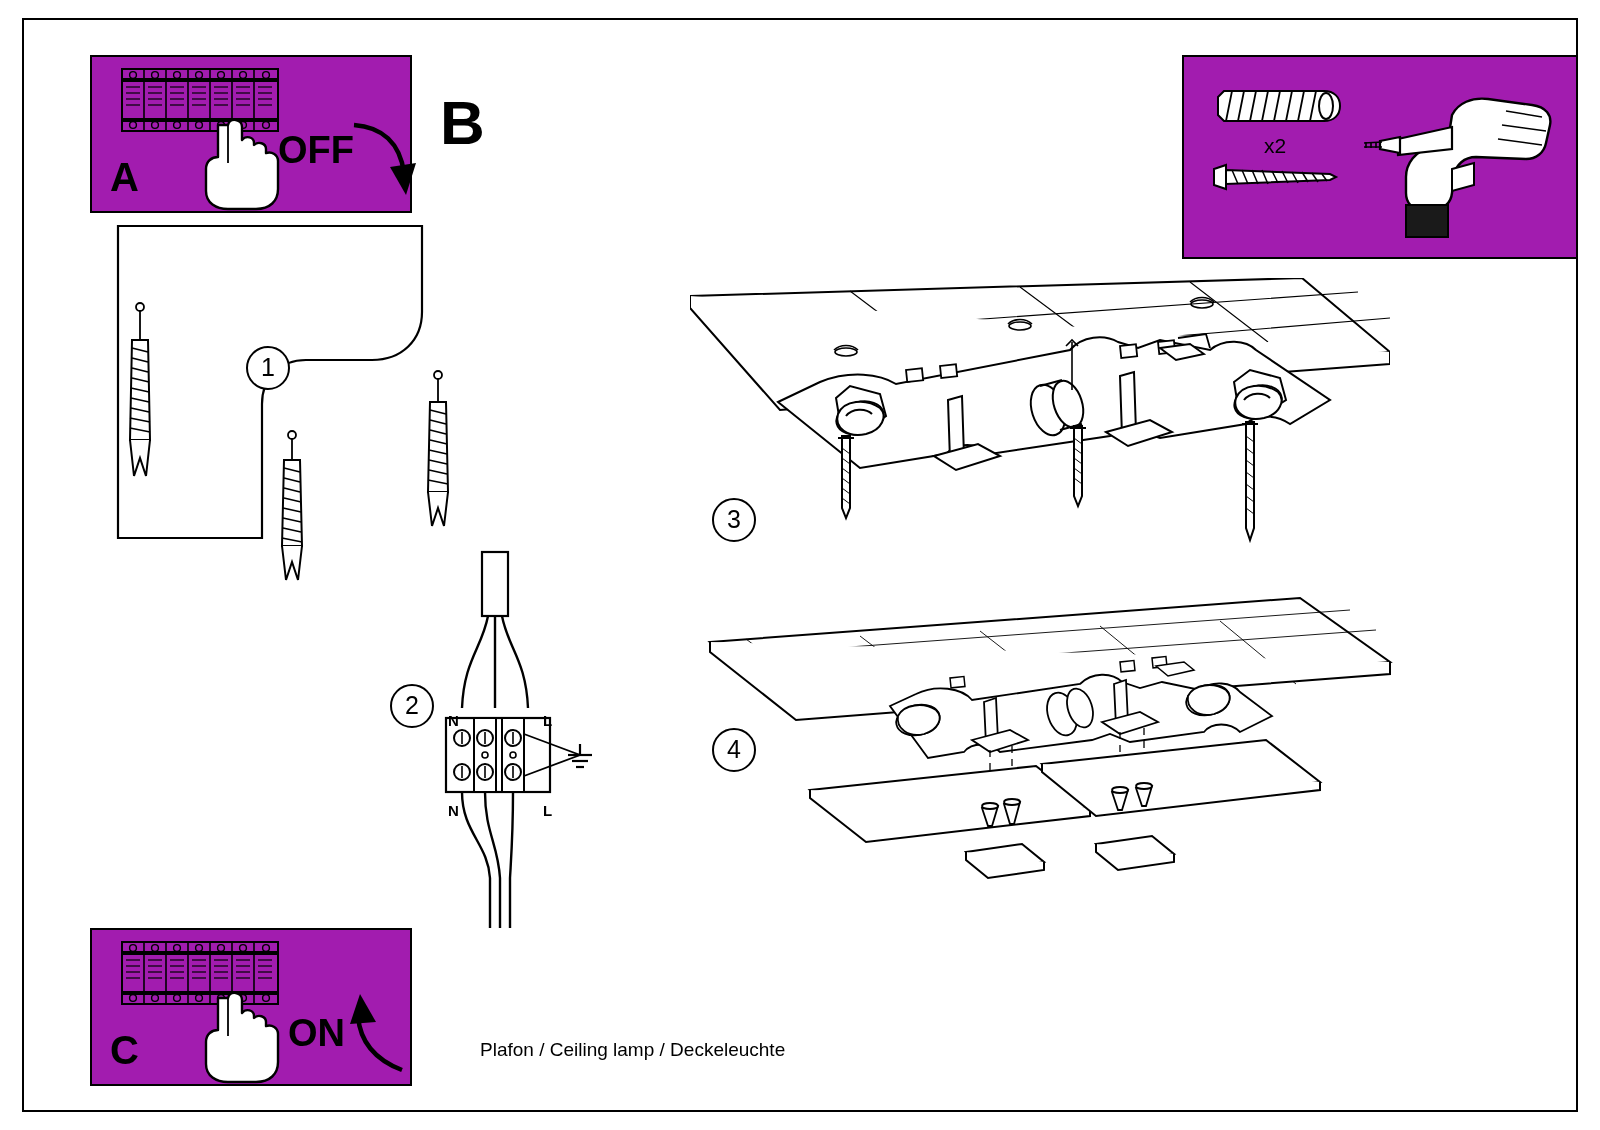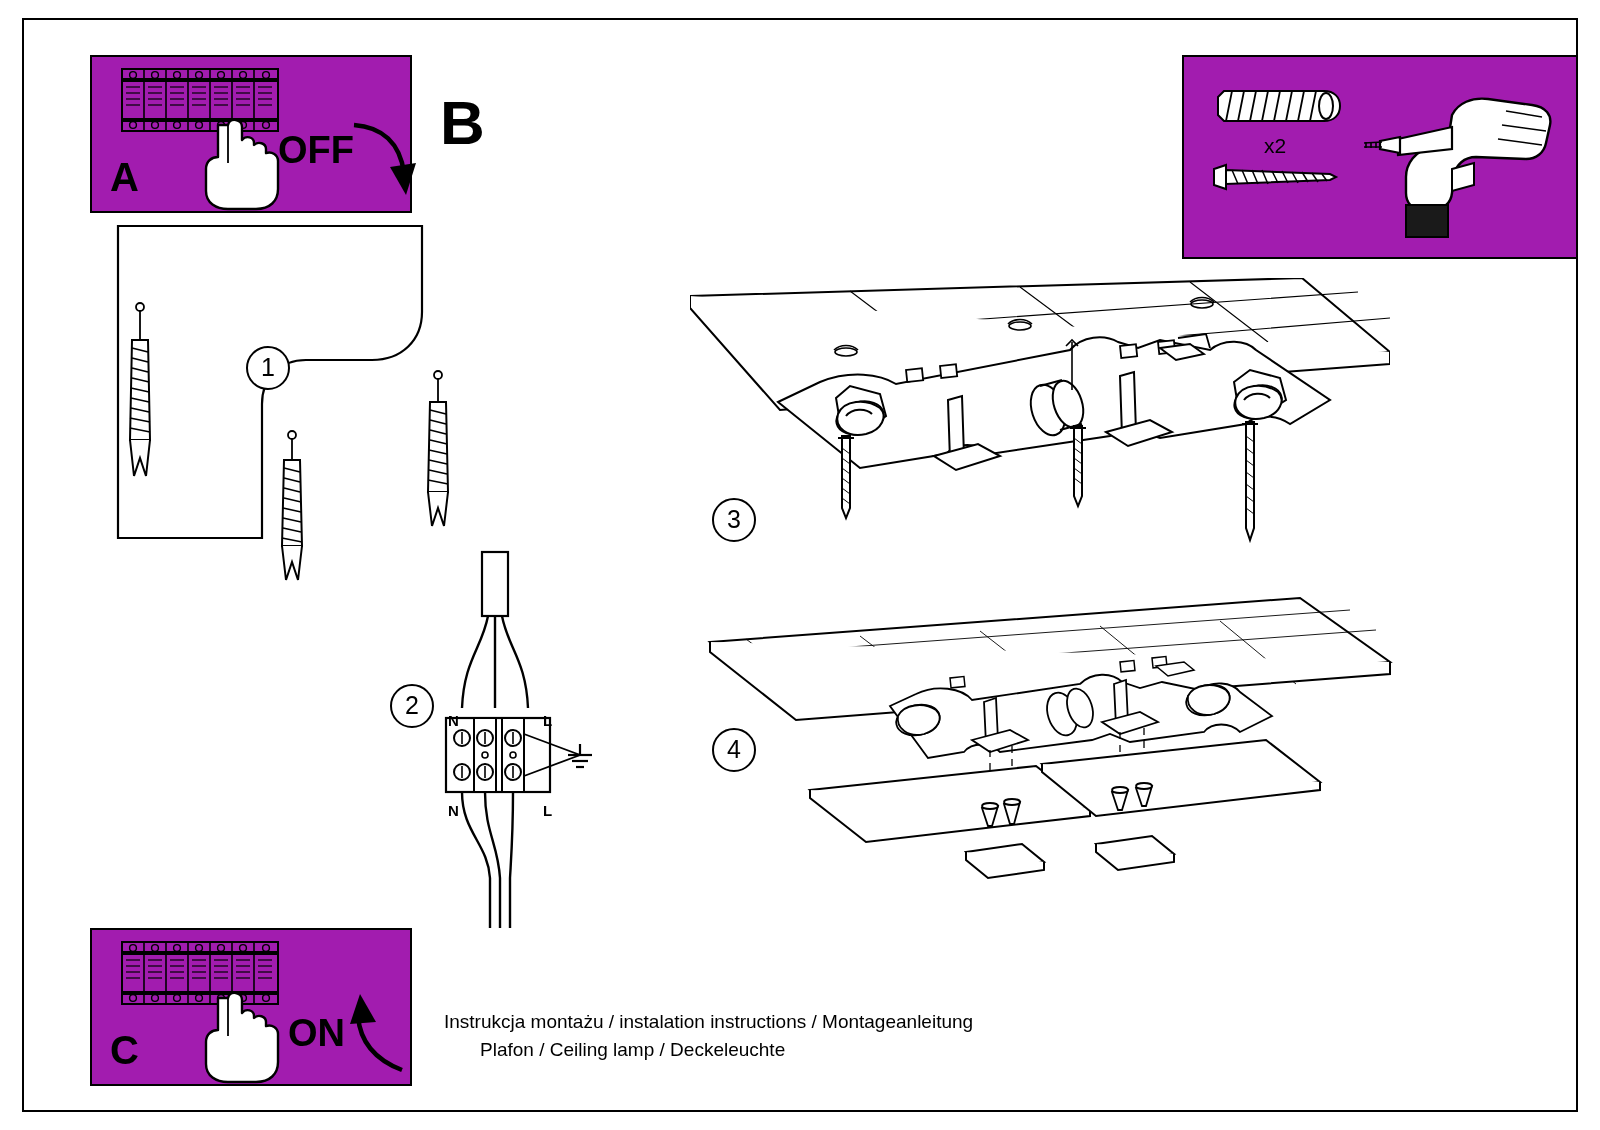--- a/index.html
+++ b/index.html
@@ -519,15 +519,14 @@
 
     <svg class="svgabs" style="left:258px; top:60px;" width="70" height="85" viewBox="0 0 70 85">
       <path d="M52 80 C26 70 10 52 8 26" fill="none" stroke="#000" stroke-width="4.5"></path>
       <path d="M0 34 L10 4 L26 32 Z" fill="#000"></path>
     </svg>
 
     <span class="letter" style="left:18px; top:100px;">C</span>
     <span class="word" style="left:196px; top:84px;">ON</span>
   </div>
 
-  <span class="caption" style="left:444px; top:1008px;">Instrukcja montażu / instalation instructions / Montageanleitung</span>
   <span class="caption" style="left:444px; top:1036px;margin-left:36px;">Plafon / Ceiling lamp / Deckeleuchte</span>
 </div>
 
 </body></html>

